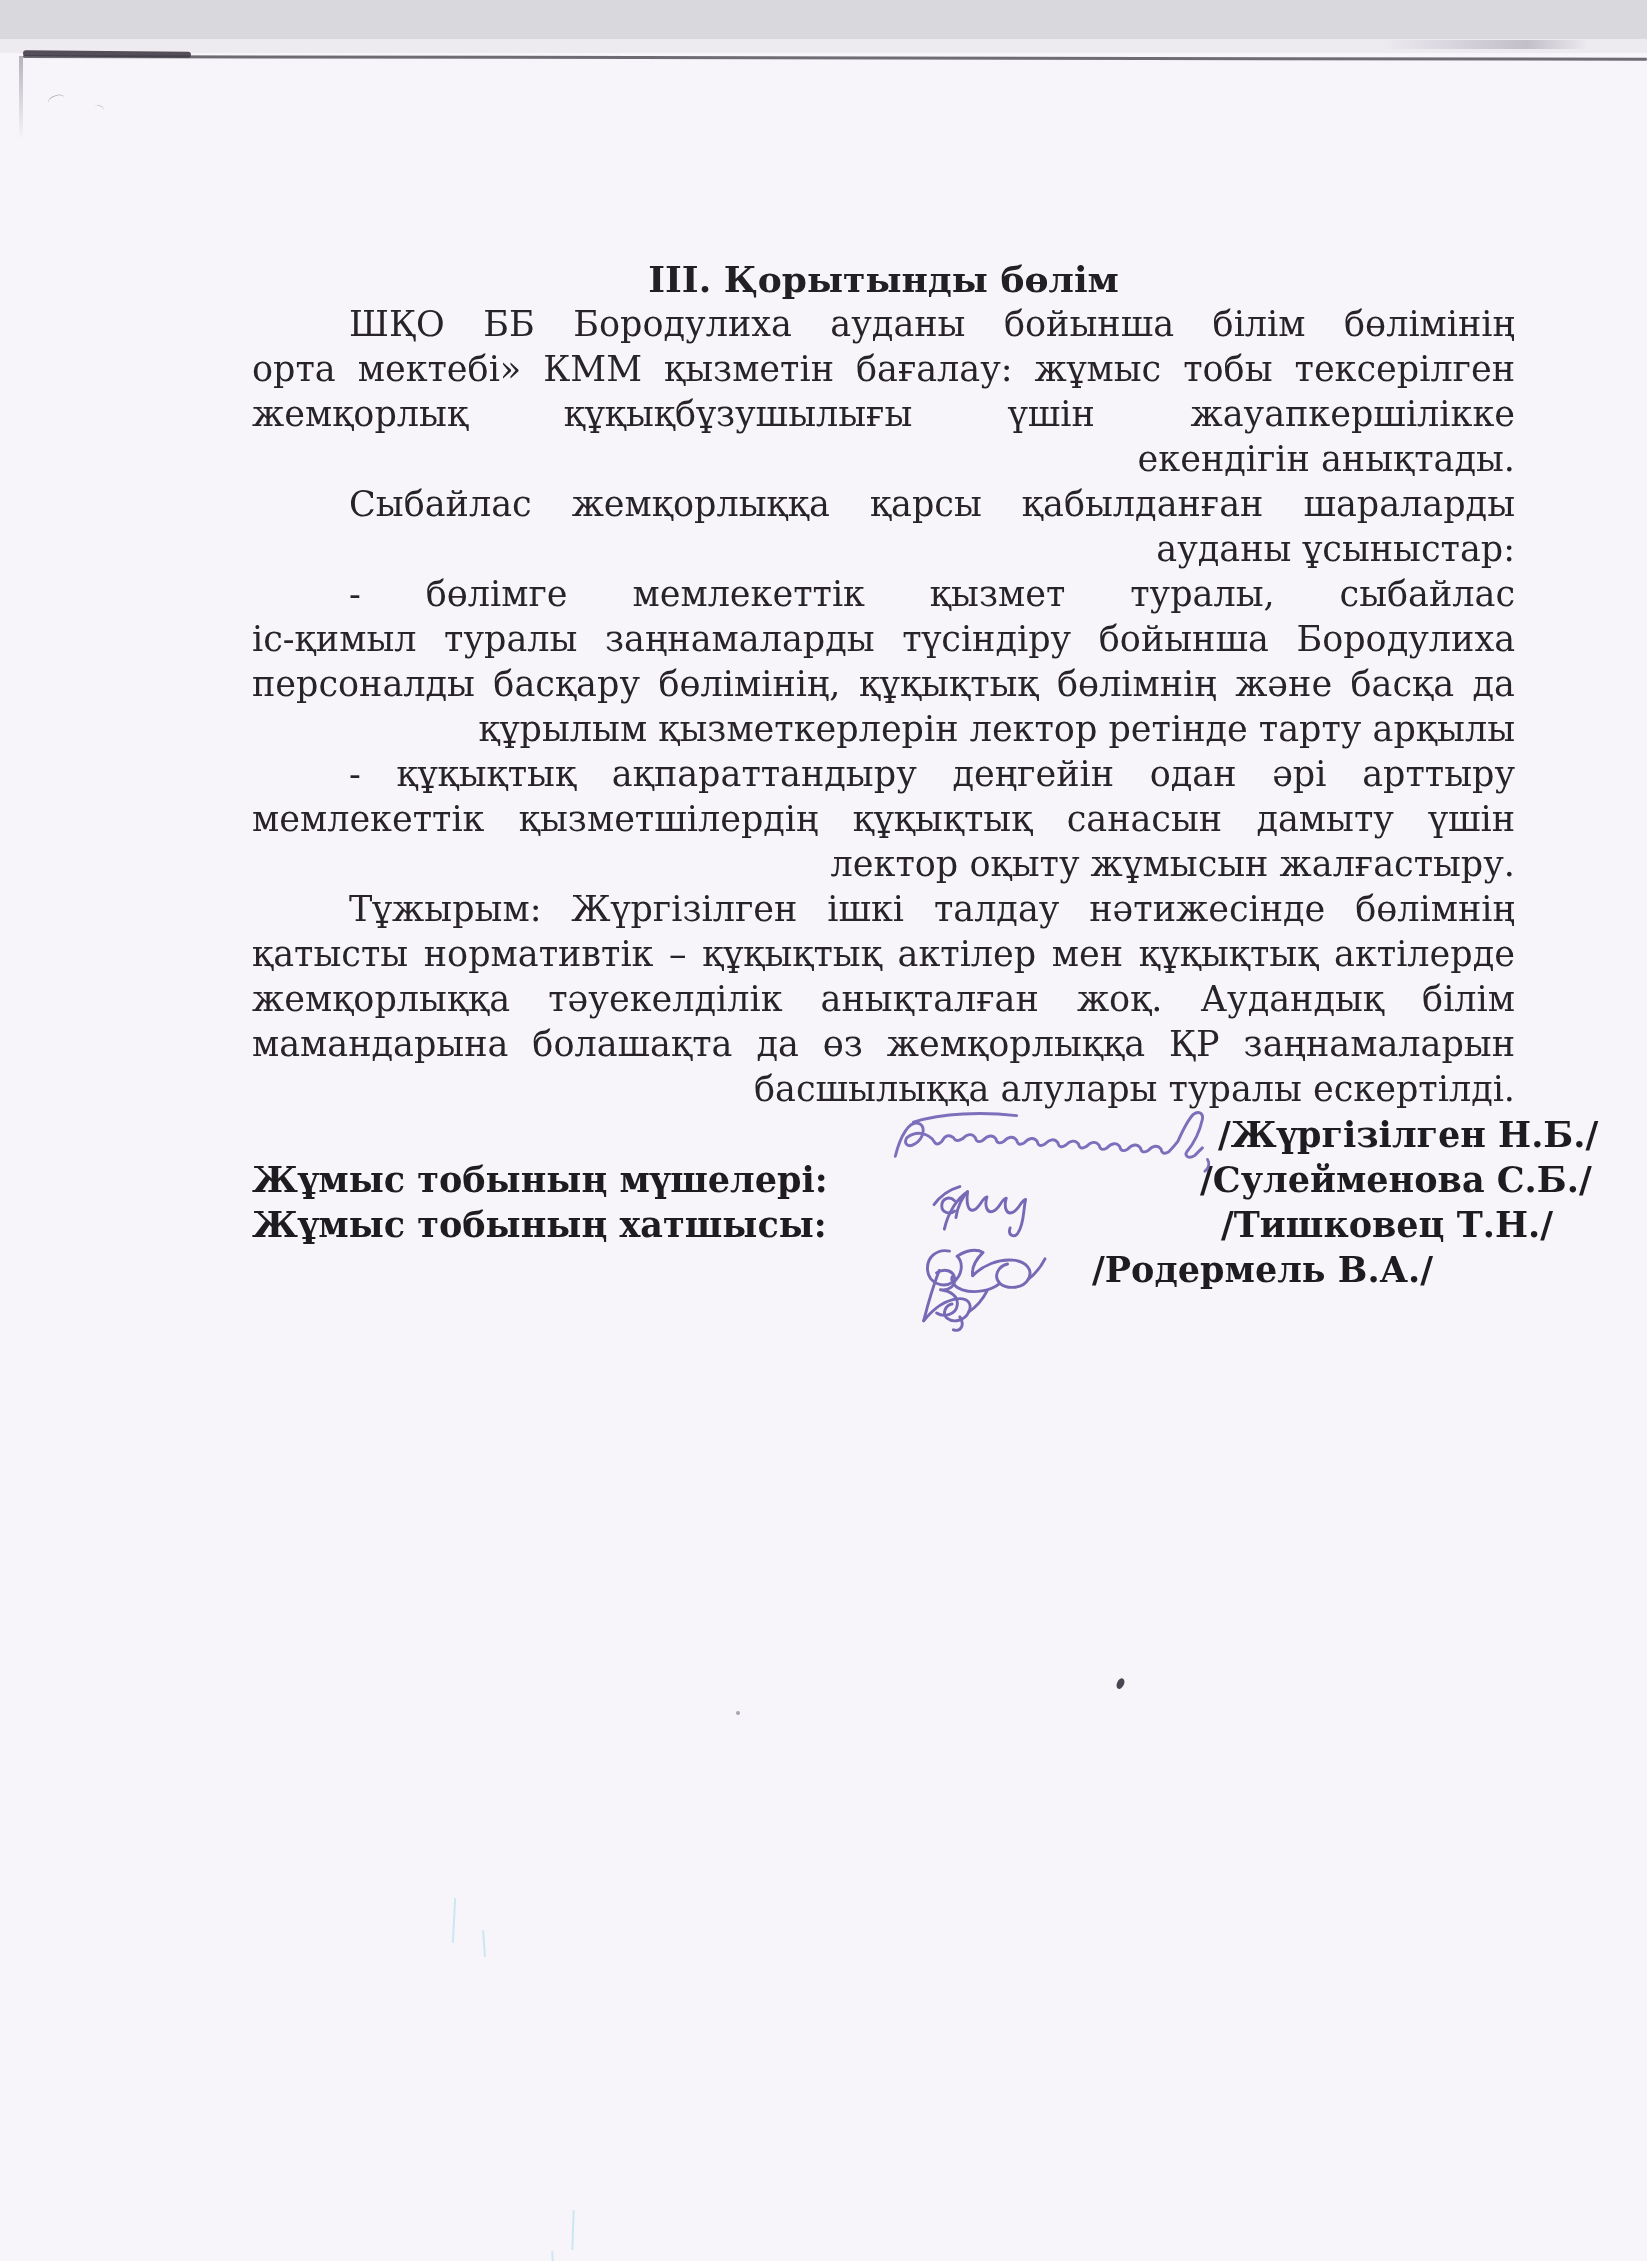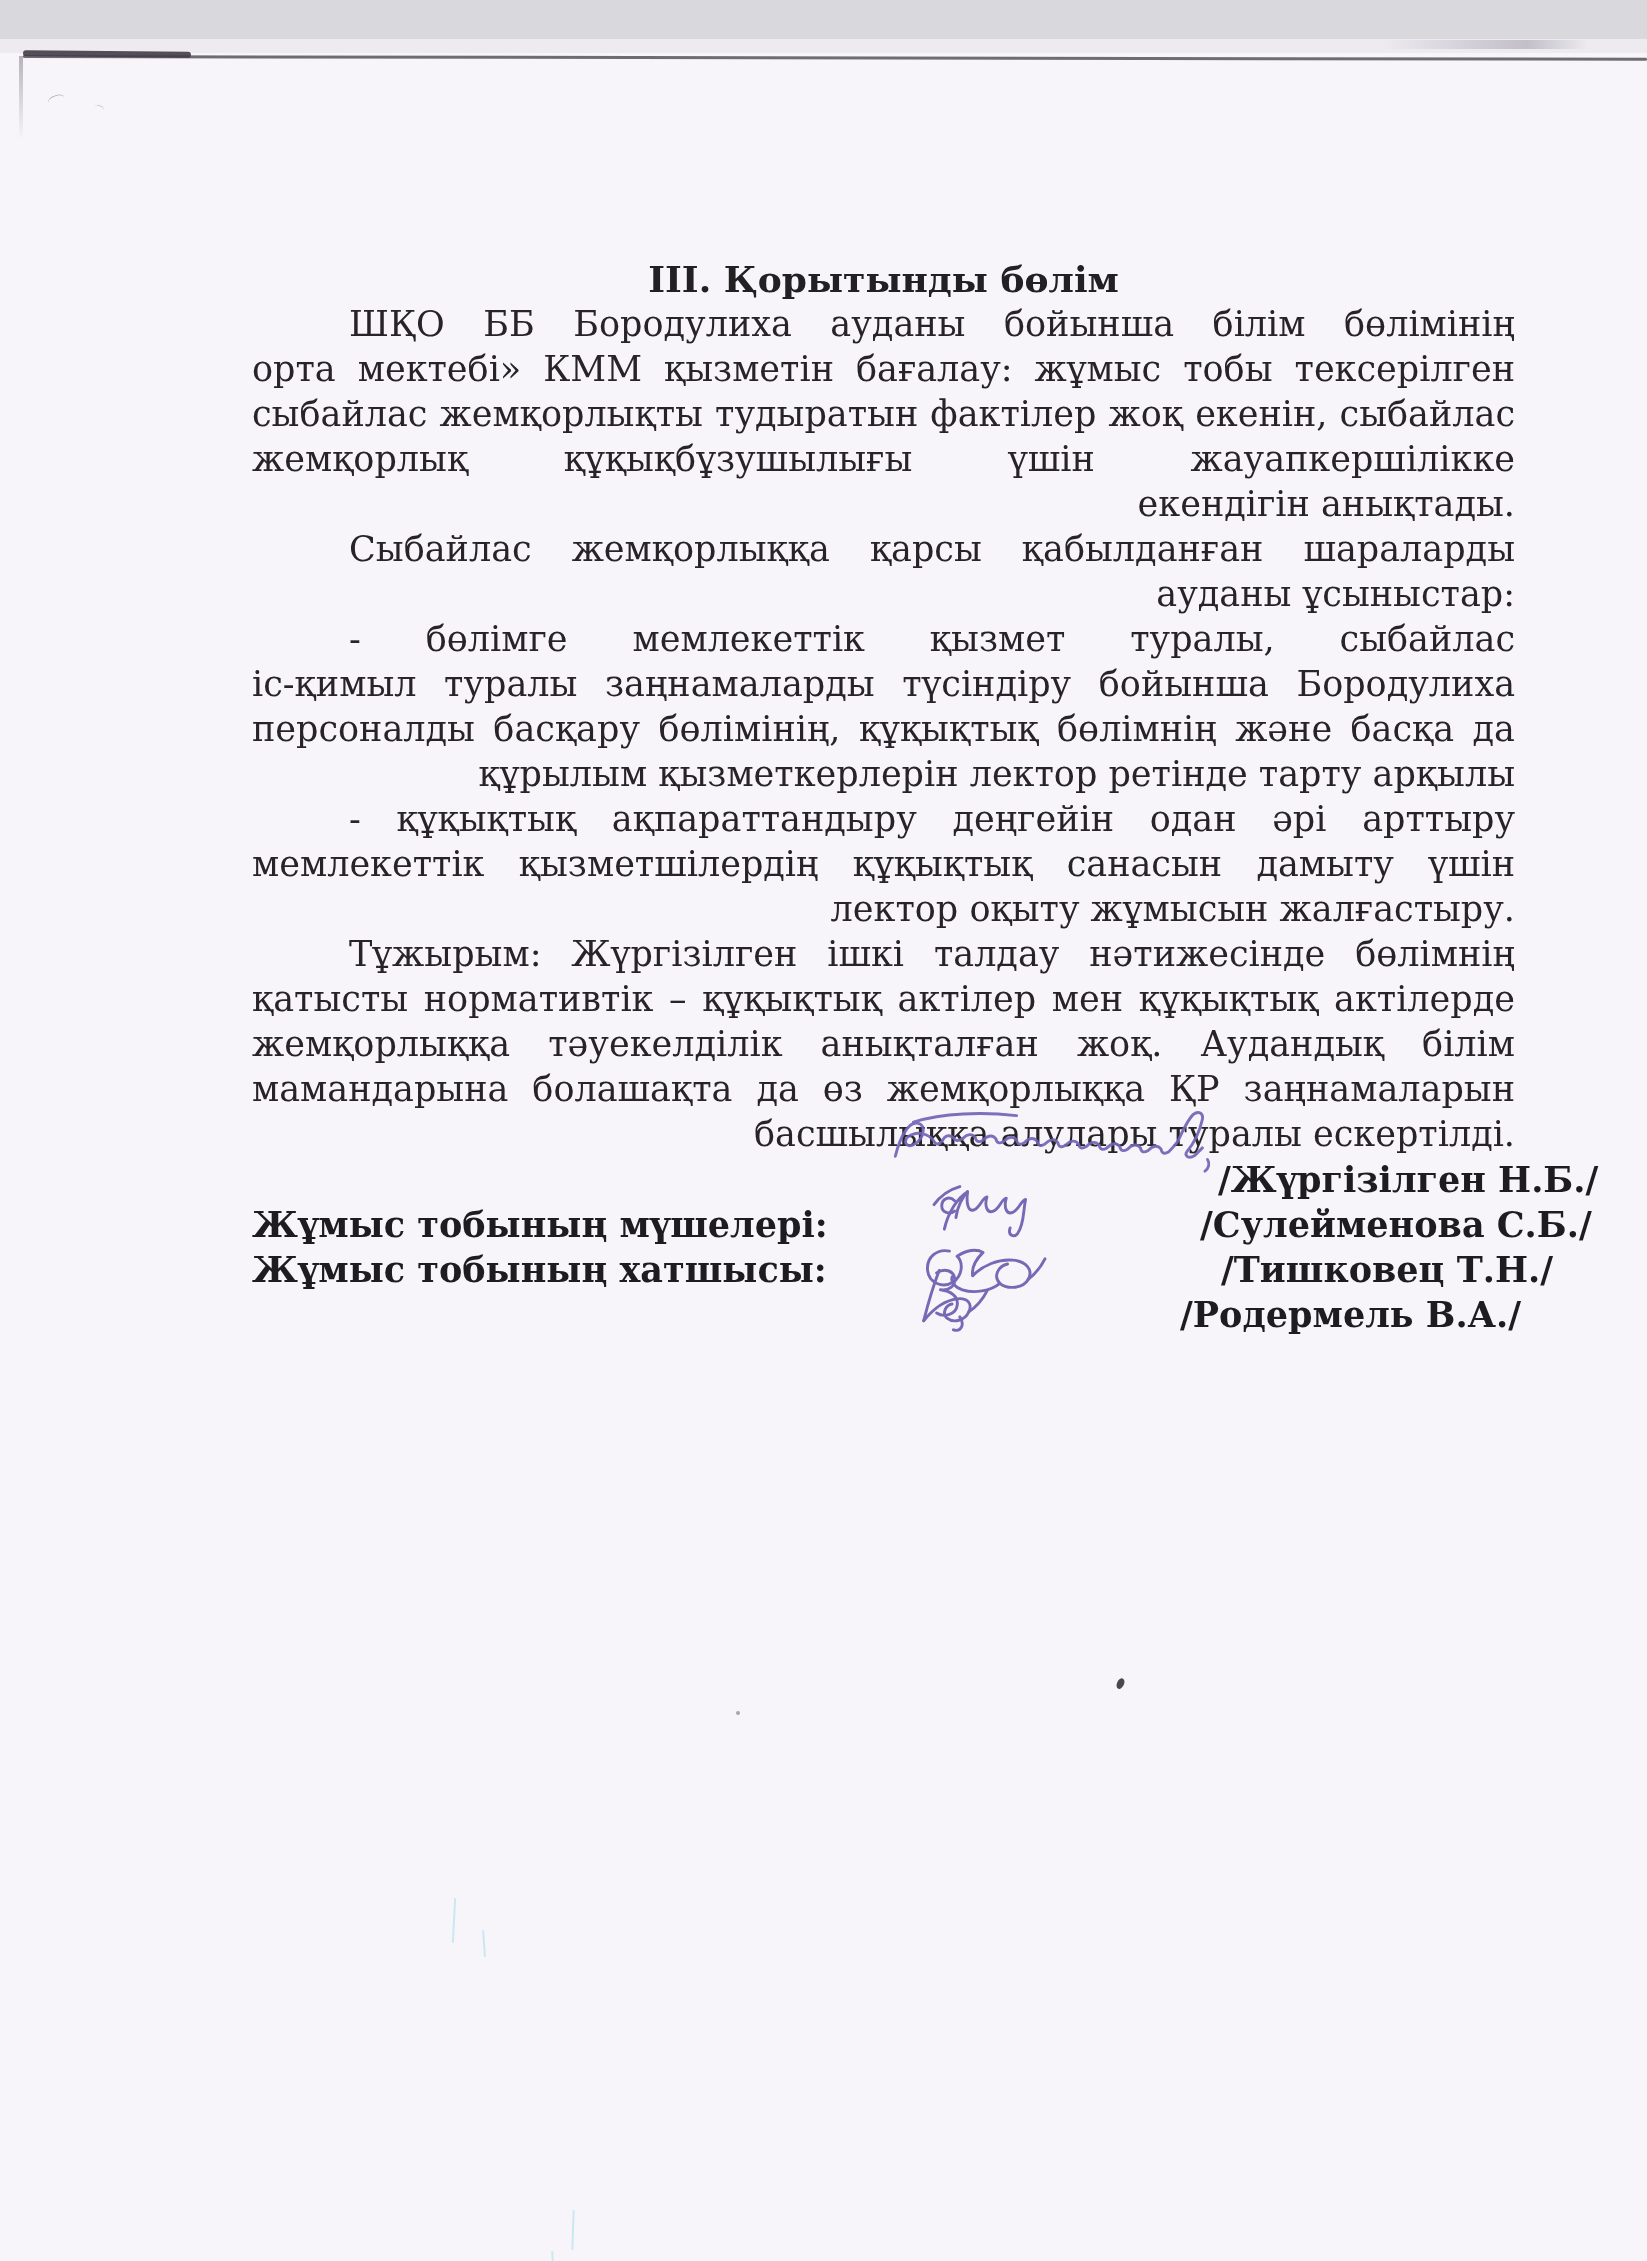--- a/index.html
+++ b/index.html
@@ -56,21 +56,21 @@
 
   
   .sig-row { position:relative; height:45px; }
   .sig-label { position:absolute; left:0; top:0; height:45px; line-height:45px;
                font-size:35px; font-weight:bold; color:#1f1c20; white-space:nowrap; }
   .sig-name  { position:absolute; top:0; height:45px; line-height:45px;
                font-size:35px; font-weight:bold; color:#1f1c20; white-space:nowrap; }
   .name-pos-0 { left:966px; }
   .name-pos-1 { left:969px; }
   .name-pos-2 { left:948px; }
-  .name-pos-3 { left:928px;text-align:right; }
+  .name-pos-3 { left:840px;text-align:right; }
 
   .signatures-overlay { position:absolute; left:872px; top:1056px; width:413px; height:258px; }
 </style>
 </head>
 <body>
 
 <div class="page">
 
   <div class="strip-above-edge"></div>
   <div class="top-edge"></div>
@@ -87,21 +87,20 @@
   <div class="cyan-streak cs4"></div>
   <div class="bottom-edge"></div>
   <div class="bottom-speck"></div>
 
   <div class="content">
 
     <div class="title-line">III. Қорытынды бөлім</div>
 
     <div class="line first">ШҚО ББ  Бородулиха ауданы бойынша білім бөлімінің «Коростели</div>
     <div class="line">орта мектебі» КММ қызметін бағалау: жұмыс тобы тексерілген мерзімге</div>
-    <div class="line">сыбайлас жемқорлықты тудыратын фактілер жоқ екенін, сыбайлас</div>
     <div class="line">жемқорлық құқықбұзушылығы үшін жауапкершілікке тартылғандар жоқ</div>
     <div class="line last">екендігін анықтады.</div>
 
     <div class="line first">Сыбайлас жемқорлыққа қарсы қабылданған шараларды жақсарту</div>
     <div class="line last">ауданы ұсыныстар:</div>
 
     <div class="line first">- бөлімге мемлекеттік қызмет туралы, сыбайлас жемқорлыққа қарсы</div>
     <div class="line">іс-қимыл туралы заңнамаларды түсіндіру бойынша Бородулиха ауданының</div>
     <div class="line">персоналды басқару бөлімінің, құқықтық бөлімнің және басқа да мүдделі</div>
     <div class="line last">құрылым қызметкерлерін лектор ретінде тарту арқылы семинарлар өткізу.</div>

